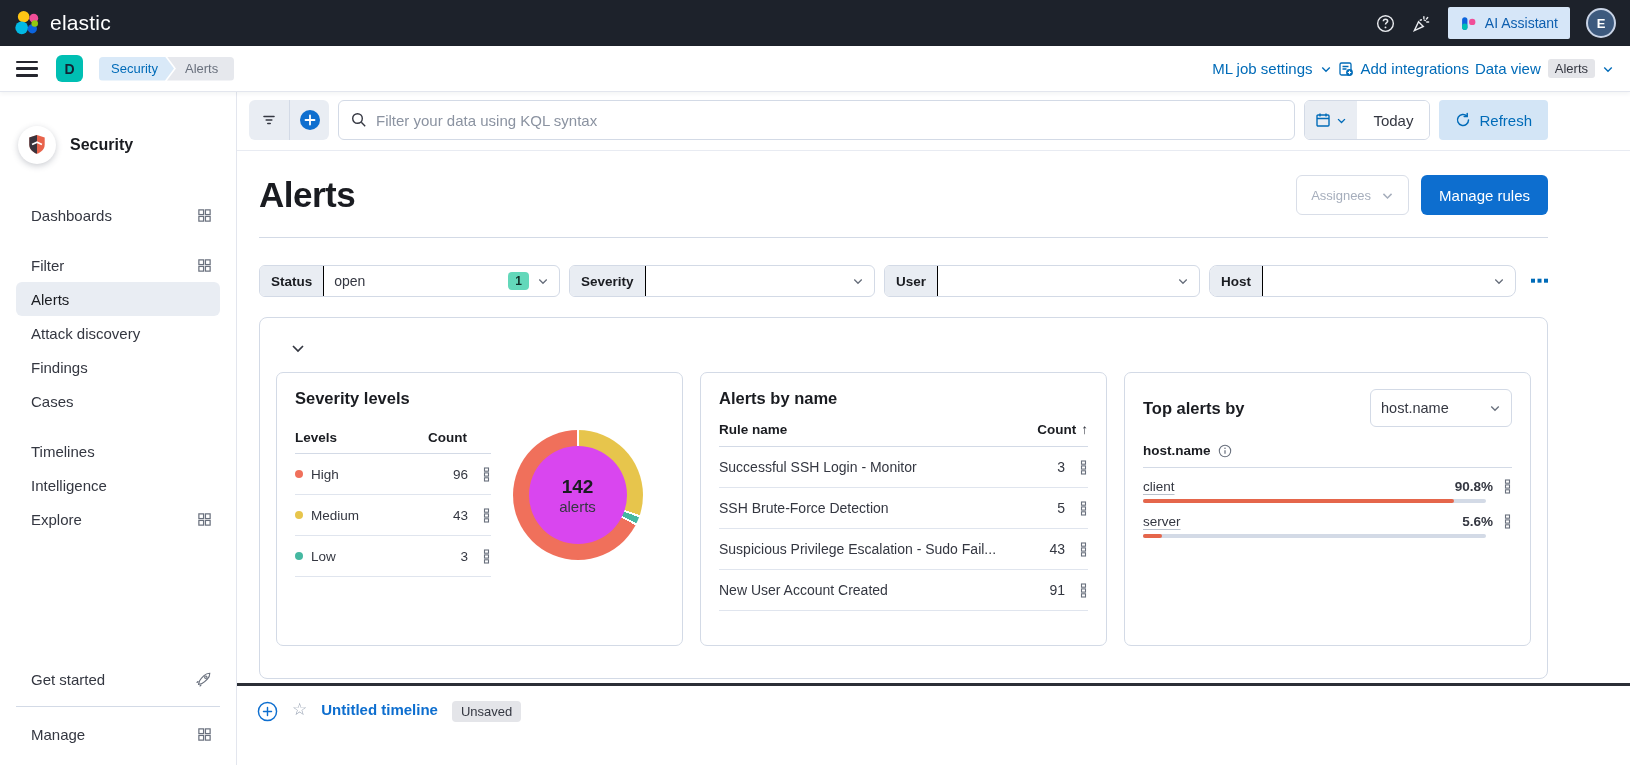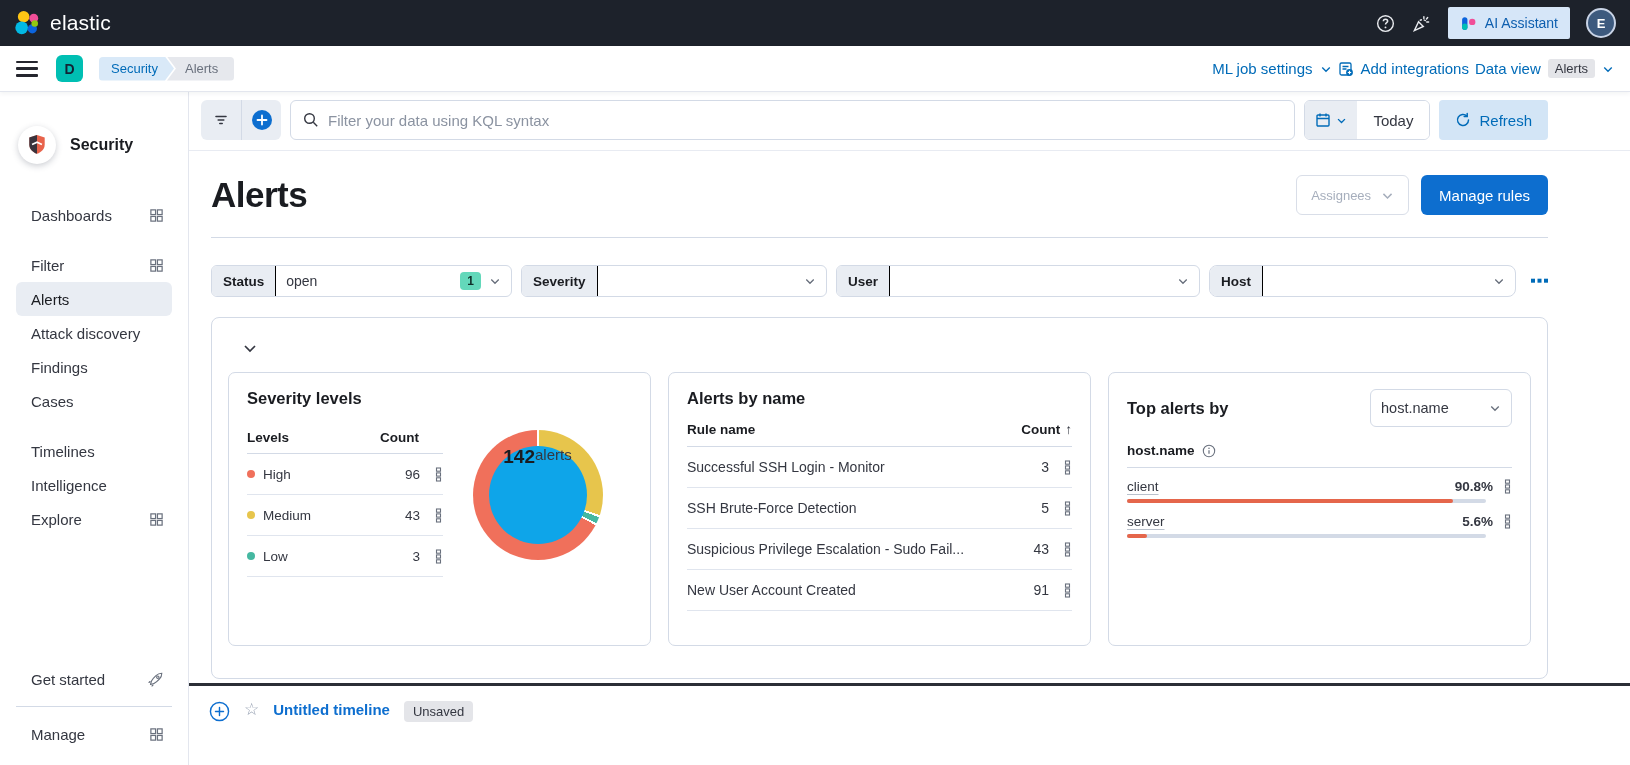--- a/index.html
+++ b/index.html
@@ -106,22 +106,22 @@
   
   .sev-body { display:flex; margin-top:14px; }
   .sev-table { width:196px; font-size:13.5px; }
   .sev-table .thead { display:flex; font-weight:700; color:#1a1c21; padding:8px 0; border-bottom:1px solid #d3dae6; }
   .sev-row { display:flex; align-items:center; height:41px; border-bottom:1px solid #e0e5ee; }
   .dot { width:8px; height:8px; border-radius:50%; margin-right:8px; }
   .sev-count { margin-left:auto; }
   .boxes-v { color:#69707d; margin-left:14px; display:flex; cursor:pointer; }
   .donut-wrap { margin:8px auto 0; width:130px; height:130px; position:relative; }
   .donut { width:130px; height:130px; border-radius:50%; }
-  .donut-hole { position:absolute; inset:16px; background:#0ea5e9; border-radius:50%;
-    display:flex; flex-direction:row; align-items:flex-start; justify-content:center; }
+  .donut-hole { position:absolute; inset:16px; background:#d946ef; border-radius:50%;
+    display:flex; flex-direction:column; align-items:center; justify-content:center; }
   .donut-hole .n { font-size:19px; font-weight:700; color:#1a1c21; }
   .donut-hole .l { font-size:15px; color:#343741; }
 
   
   .abn-head { display:flex; font-size:13.5px; font-weight:700; color:#1a1c21; padding:14px 0 9px; border-bottom:1px solid #d3dae6; }
   .abn-row { display:flex; align-items:center; height:41px; border-bottom:1px solid #e0e5ee; font-size:14px; }
   .abn-row .rule { flex:1; white-space:nowrap; overflow:hidden; text-overflow:ellipsis; padding-right:12px; }
   .abn-count { width:34px; text-align:right; }
   .sort-arrow { color:#343741; font-weight:400; margin-left:5px; }
 
@@ -395,21 +395,21 @@
           </div>
           <div class="fchip" style="width: 306px;">
             <span class="flabel">Severity</span>
             <span class="fval"></span>
             <span class="chev">
               <svg width="12" height="12" viewBox="0 0 16 16" fill="none" stroke="currentColor" stroke-width="1.8">
                 <path d="M3 6l5 5 5-5"></path>
               </svg>
             </span>
           </div>
-          <div class="fchip" style="width: 364px;">
+          <div class="fchip" style="width: 316px;">
             <span class="flabel">User</span>
             <span class="fval"></span>
             <span class="chev">
               <svg width="12" height="12" viewBox="0 0 16 16" fill="none" stroke="currentColor" stroke-width="1.8">
                 <path d="M3 6l5 5 5-5"></path>
               </svg>
             </span>
           </div>
           <div class="fchip" style="width: 307px; border-radius: 8px;">
             <span class="flabel">Host</span>

